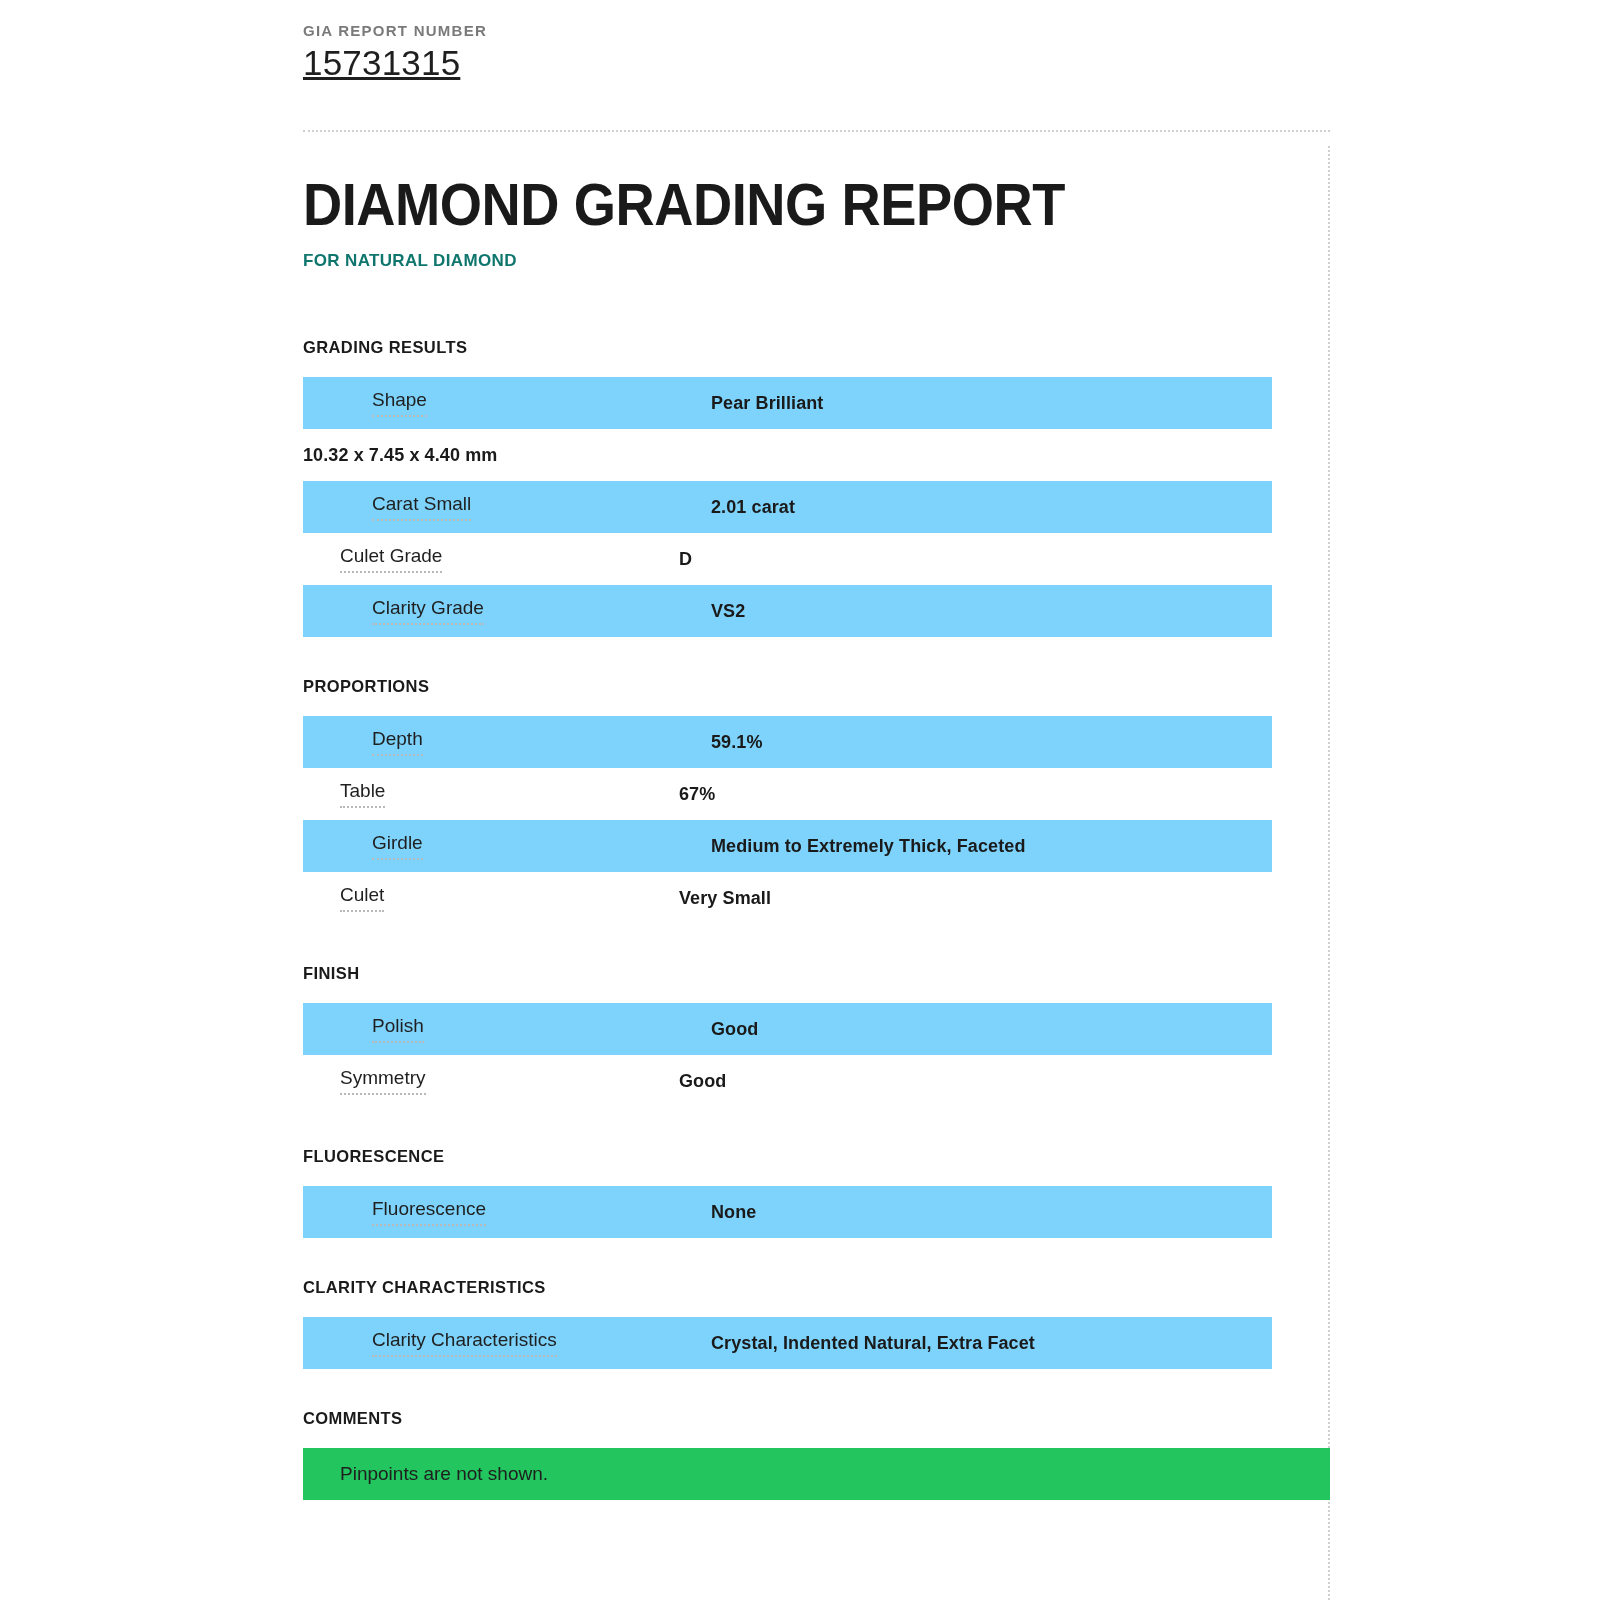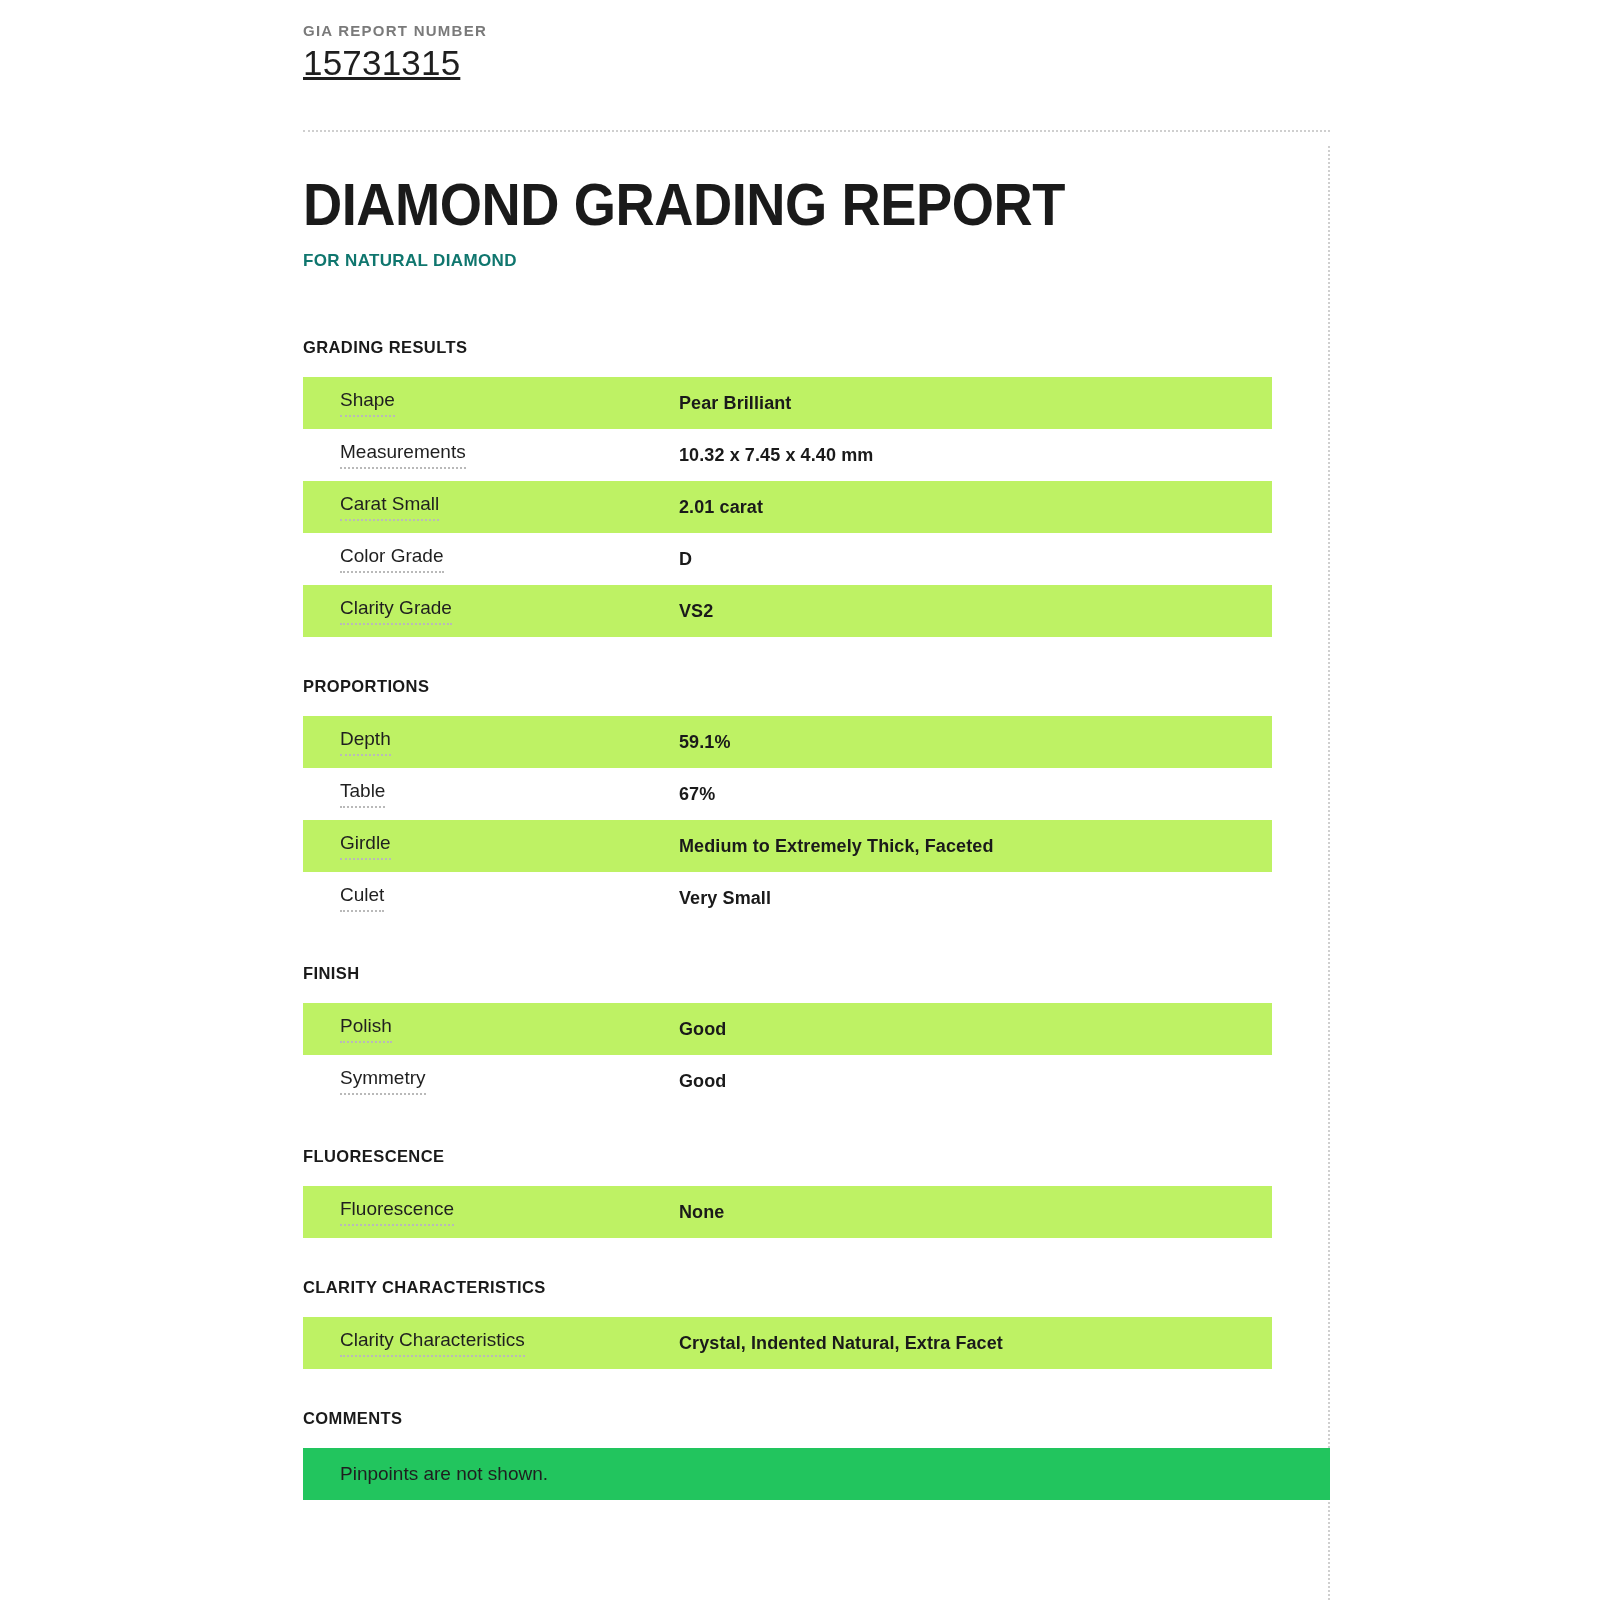--- a/index.html
+++ b/index.html
@@ -111,21 +111,21 @@
     margin: 0 0 20px 0;
     text-transform: uppercase;
   }
   .table { width: 969px; }
   .row {
     display: flex;
     align-items: center;
     height: 52px;
     background: #ffffff;
   }
-  .row.alt { background: #bef264; }
+  .row.alt { background: #7dd3fc; padding-left: 32px; }
   .row-label-cell {
     width: 376px;
     padding-left: 37px;
     box-sizing: border-box;
   }
   .row-label {
     font-size: 19px;
     color: #1f1f1f;
     border-bottom: 2px dotted #b9b9b9;
     padding-bottom: 3px;
@@ -173,29 +173,28 @@
 
   <div class="sections" id="sections-root">
       <div class="section">
         <div class="section-heading">GRADING RESULTS</div>
         <div class="table">
           <div class="row alt">
             <div class="row-label-cell"><span class="row-label">Shape</span></div>
             <div class="row-value">Pear Brilliant</div>
           </div>
           <div class="row">
-            <div class="row-label-cell"><span class="row-label">Measurements</span></div>
             <div class="row-value">10.32 x 7.45 x 4.40 mm</div>
           </div>
           <div class="row alt">
             <div class="row-label-cell"><span class="row-label">Carat Small</span></div>
             <div class="row-value">2.01 carat</div>
           </div>
           <div class="row">
-            <div class="row-label-cell"><span class="row-label">Color Grade</span></div>
+            <div class="row-label-cell"><span class="row-label">Culet Grade</span></div>
             <div class="row-value">D</div>
           </div>
           <div class="row alt">
             <div class="row-label-cell"><span class="row-label">Clarity Grade</span></div>
             <div class="row-value">VS2</div>
           </div>
         </div>
       </div>
       <div class="section">
         <div class="section-heading">PROPORTIONS</div>

